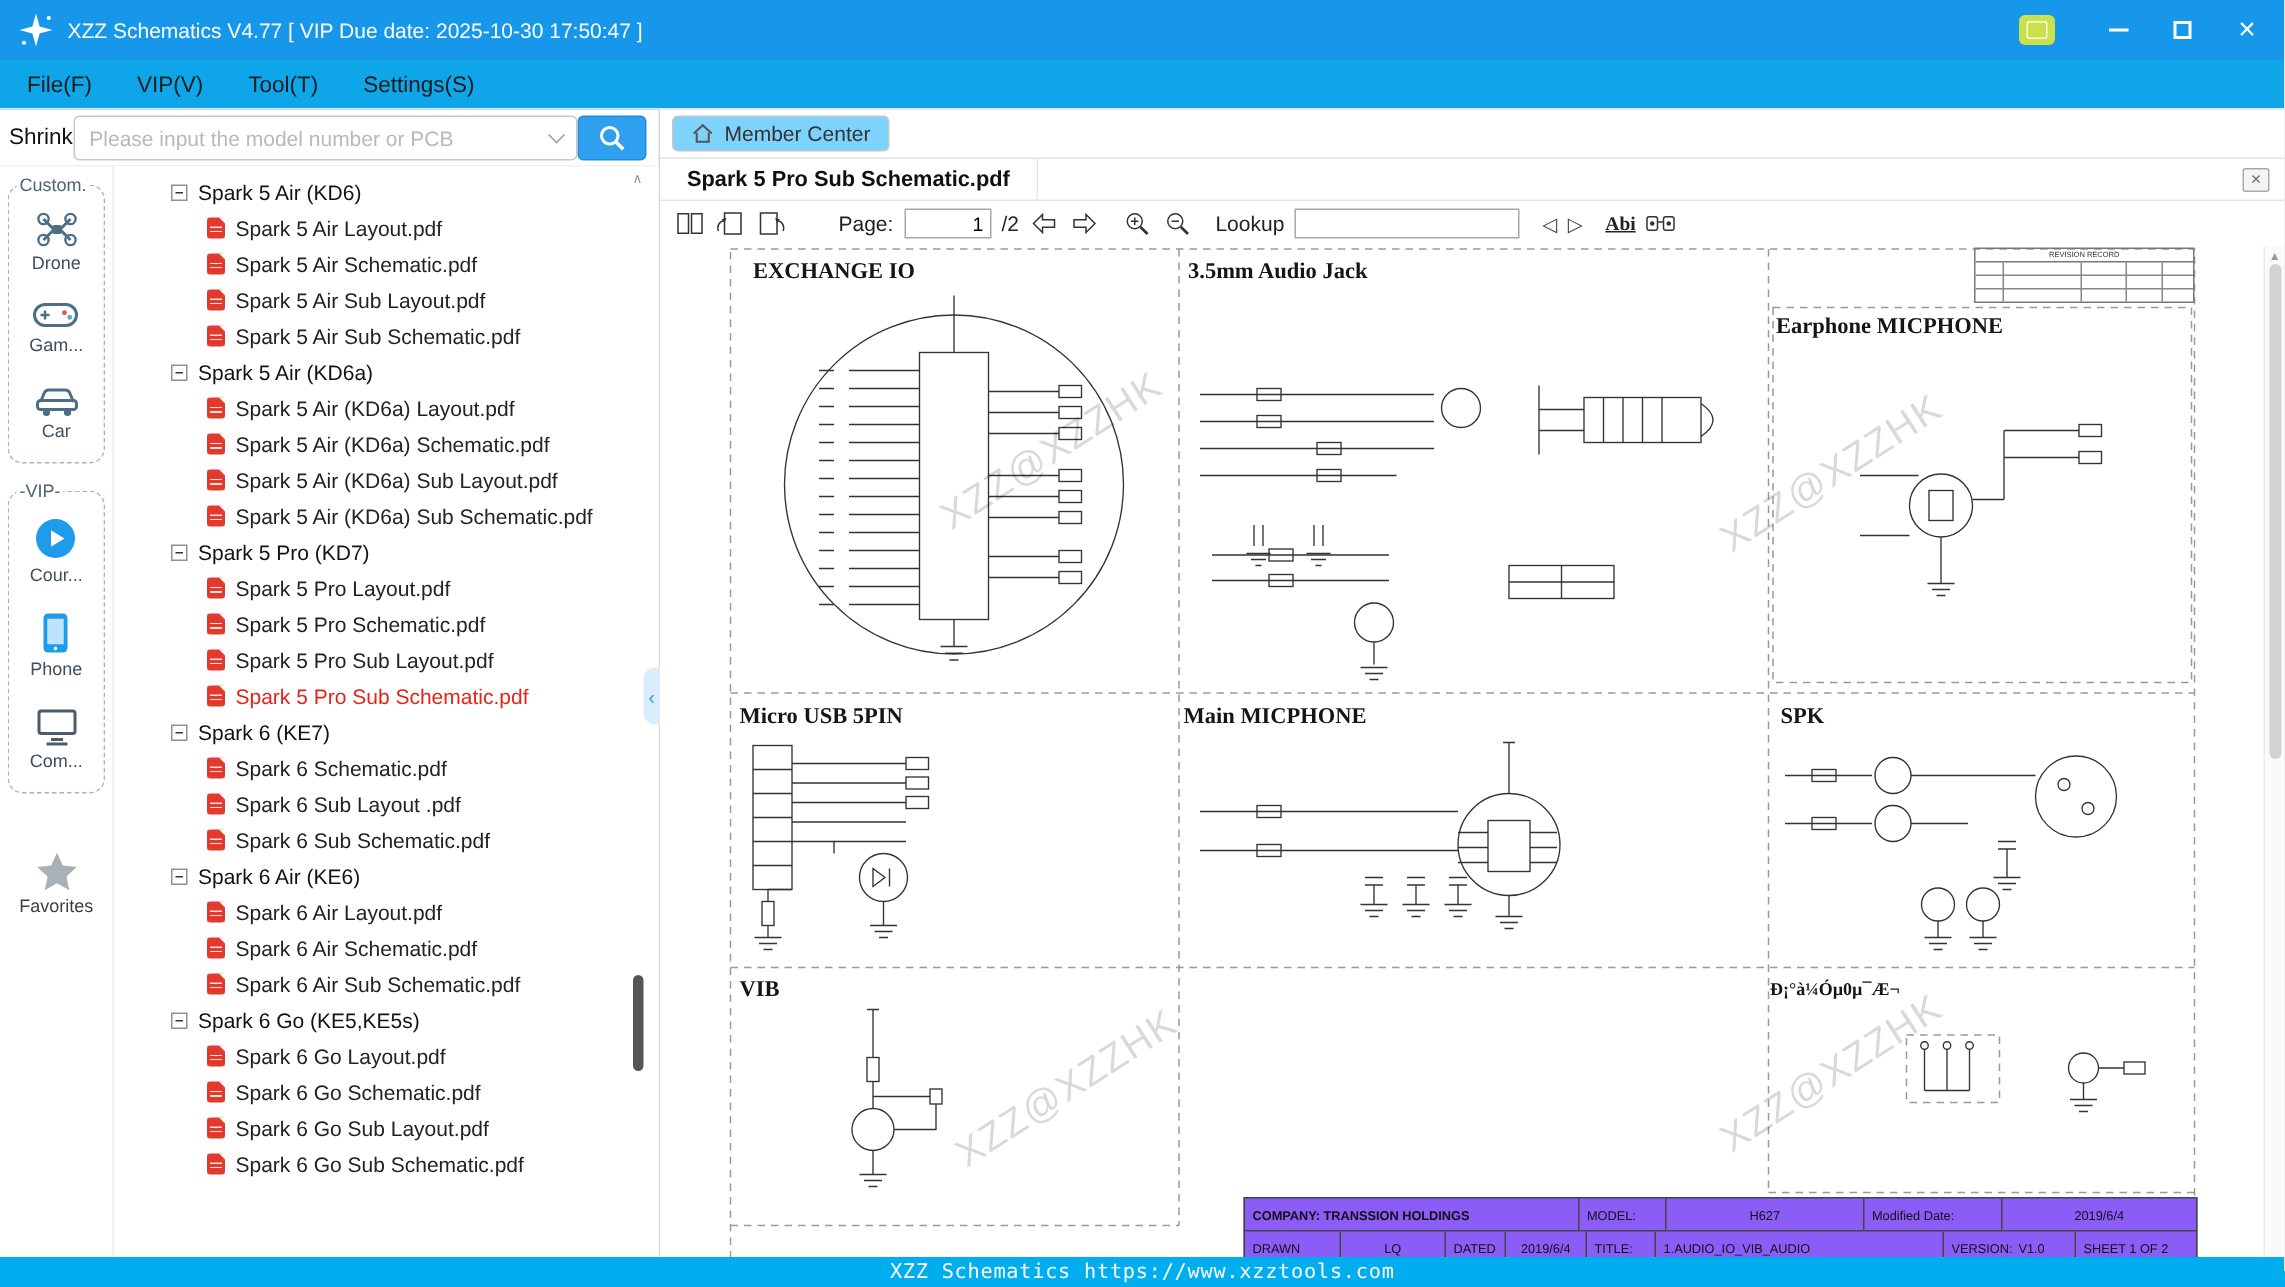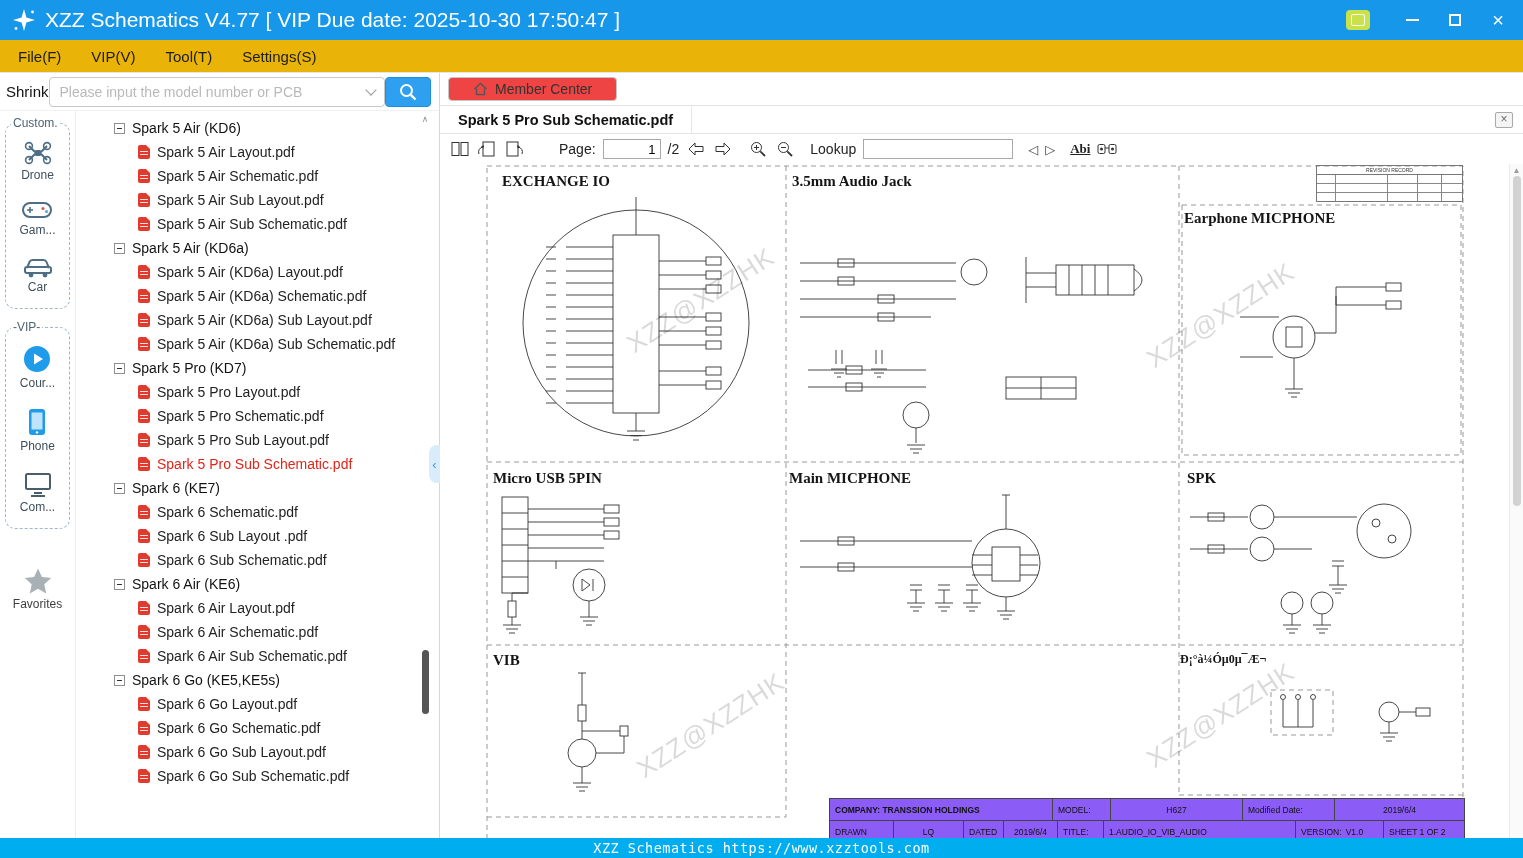--- a/index.html
+++ b/index.html
@@ -2,32 +2,32 @@
 <html><head>
 <meta charset="utf-8">
 <style>
   * { margin:0; padding:0; box-sizing:border-box; }
   html,body { background:#e8e8e8; }
   .window { width:1523px; height:858px; position:relative; background:#fff;
             font-family:"Liberation Sans",sans-serif; overflow:hidden; }
 
   
   .titlebar { height:40px; background:#1697ea; display:flex; align-items:center; padding:0 8px 0 12px; gap:9px; }
-  .titlebar .title { color:#fff; font-size:21px; white-space:nowrap; }
+  .titlebar .title { color:#fff; font-size:14px; white-space:nowrap; }
   .tb-spacer { flex:1; }
   .tb-btn { width:34px; height:28px; display:flex; align-items:center; justify-content:center; color:#fff; }
   .badge { width:24px; height:20px; border-radius:4px; background:#c9e24b; margin-right:16px; position:relative; }
   .badge::after { content:""; position:absolute; inset:4px 5px; border:1.5px solid rgba(255,255,255,.9); border-radius:2px; }
   .minimize-bar { width:13px; height:2px; background:#fff; }
   .maximize-box { width:12px; height:12px; border:2px solid #fff; }
   .close-x { font-size:20px; line-height:1; color:#fff; }
 
   
   .menubar { height:33px; display:flex; align-items:center; gap:30px; padding-left:18px;
-             font-size:15px; color:#1c1c1c; border-bottom:1px solid #e6e6e6; background:#eab308; }
+             font-size:15px; color:#1c1c1c; border-bottom:1px solid #e6e6e6; background:#0ea5e9; }
 
   
   .content { display:flex; height:765px; position:relative; }
   .left-col { width:440px; border-right:1px solid #d8d8d8; display:flex; flex-direction:column; }
   .search-row { height:38px; display:flex; align-items:center; padding:0 8px 0 6px; border-bottom:1px solid #f0f0f0; }
   .shrink-btn { font-size:15px; color:#111; background:none; border:none; font-family:inherit; }
   .search-wrap { position:relative; flex:1; }
   .search-input { width:100%; height:30px; border:1px solid #c9c9c9; border-radius:4px; padding:0 26px 0 10px;
                   font-size:14px; color:#333; font-family:inherit; outline:none; }
   .search-input::placeholder { color:#b9b9b9; }
@@ -61,22 +61,22 @@
   .tree-scroll { position:absolute; top:3px; right:9px; width:10px; height:718px; }
   .tree-scroll .caret { position:absolute; top:0; left:0; width:10px; text-align:center; font-size:9px; color:#969696; }
   .tree-scroll .thumb { position:absolute; top:536px; left:2px; width:7px; height:64px; background:#555; border-radius:4px; }
   .collapse-handle { position:absolute; left:429px; top:372px; width:11px; height:38px; background:#d9ecfb;
                      border-radius:8px 0 0 8px; display:flex; align-items:center; justify-content:center;
                      color:#3f9be0; font-size:13px; z-index:5; }
 
   
   .right-col { flex:1; display:flex; flex-direction:column; min-width:0; }
   .member-row { height:33px; display:flex; align-items:center; padding-left:8px; border-bottom:1px solid #e2e2e2; background:#fff; }
-  .member-btn { display:flex; align-items:center; gap:7px; height:24px; padding:0 24px; border:1px solid #c6c6c6;
-                border-radius:4px; font-size:14px; color:#333; background:#ef4444; font-family:inherit; }
+  .member-btn { display:flex; align-items:center; gap:7px; height:24px; padding:0 12px; border:1px solid #c6c6c6;
+                border-radius:4px; font-size:14px; color:#333; background:#7dd3fc; font-family:inherit; }
   .tab-row { height:28px; display:flex; align-items:stretch; border-bottom:1px solid #e4e4e4; position:relative; background:#fff; }
   .tab { display:flex; align-items:center; padding:0 18px; font-size:14.5px; font-weight:bold; color:#101010; border-right:1px solid #e7e7e7; }
   .tab-close { position:absolute; right:10px; top:6px; width:18px; height:16px; border:1px solid #a9a9a9; border-radius:2px;
                color:#6d6d6d; font-size:12px; line-height:13px; text-align:center; background:#f4f4f4; }
 
   .pdf-toolbar { height:30px; display:flex; align-items:center; gap:7px; padding-left:10px; font-size:14px; color:#222; background:#fff; }
   .ptb-icon { width:20px; height:20px; display:flex; align-items:center; justify-content:center; }
   .page-input { width:58px; height:20px; border:1px solid #a8a8a8; text-align:right; padding-right:4px; font-size:13px; font-family:inherit; outline:none; }
   .lookup-input { width:150px; height:20px; border:1px solid #a8a8a8; font-size:13px; padding:0 4px; font-family:inherit; outline:none; }
   .tri { font-size:13px; color:#444; }

